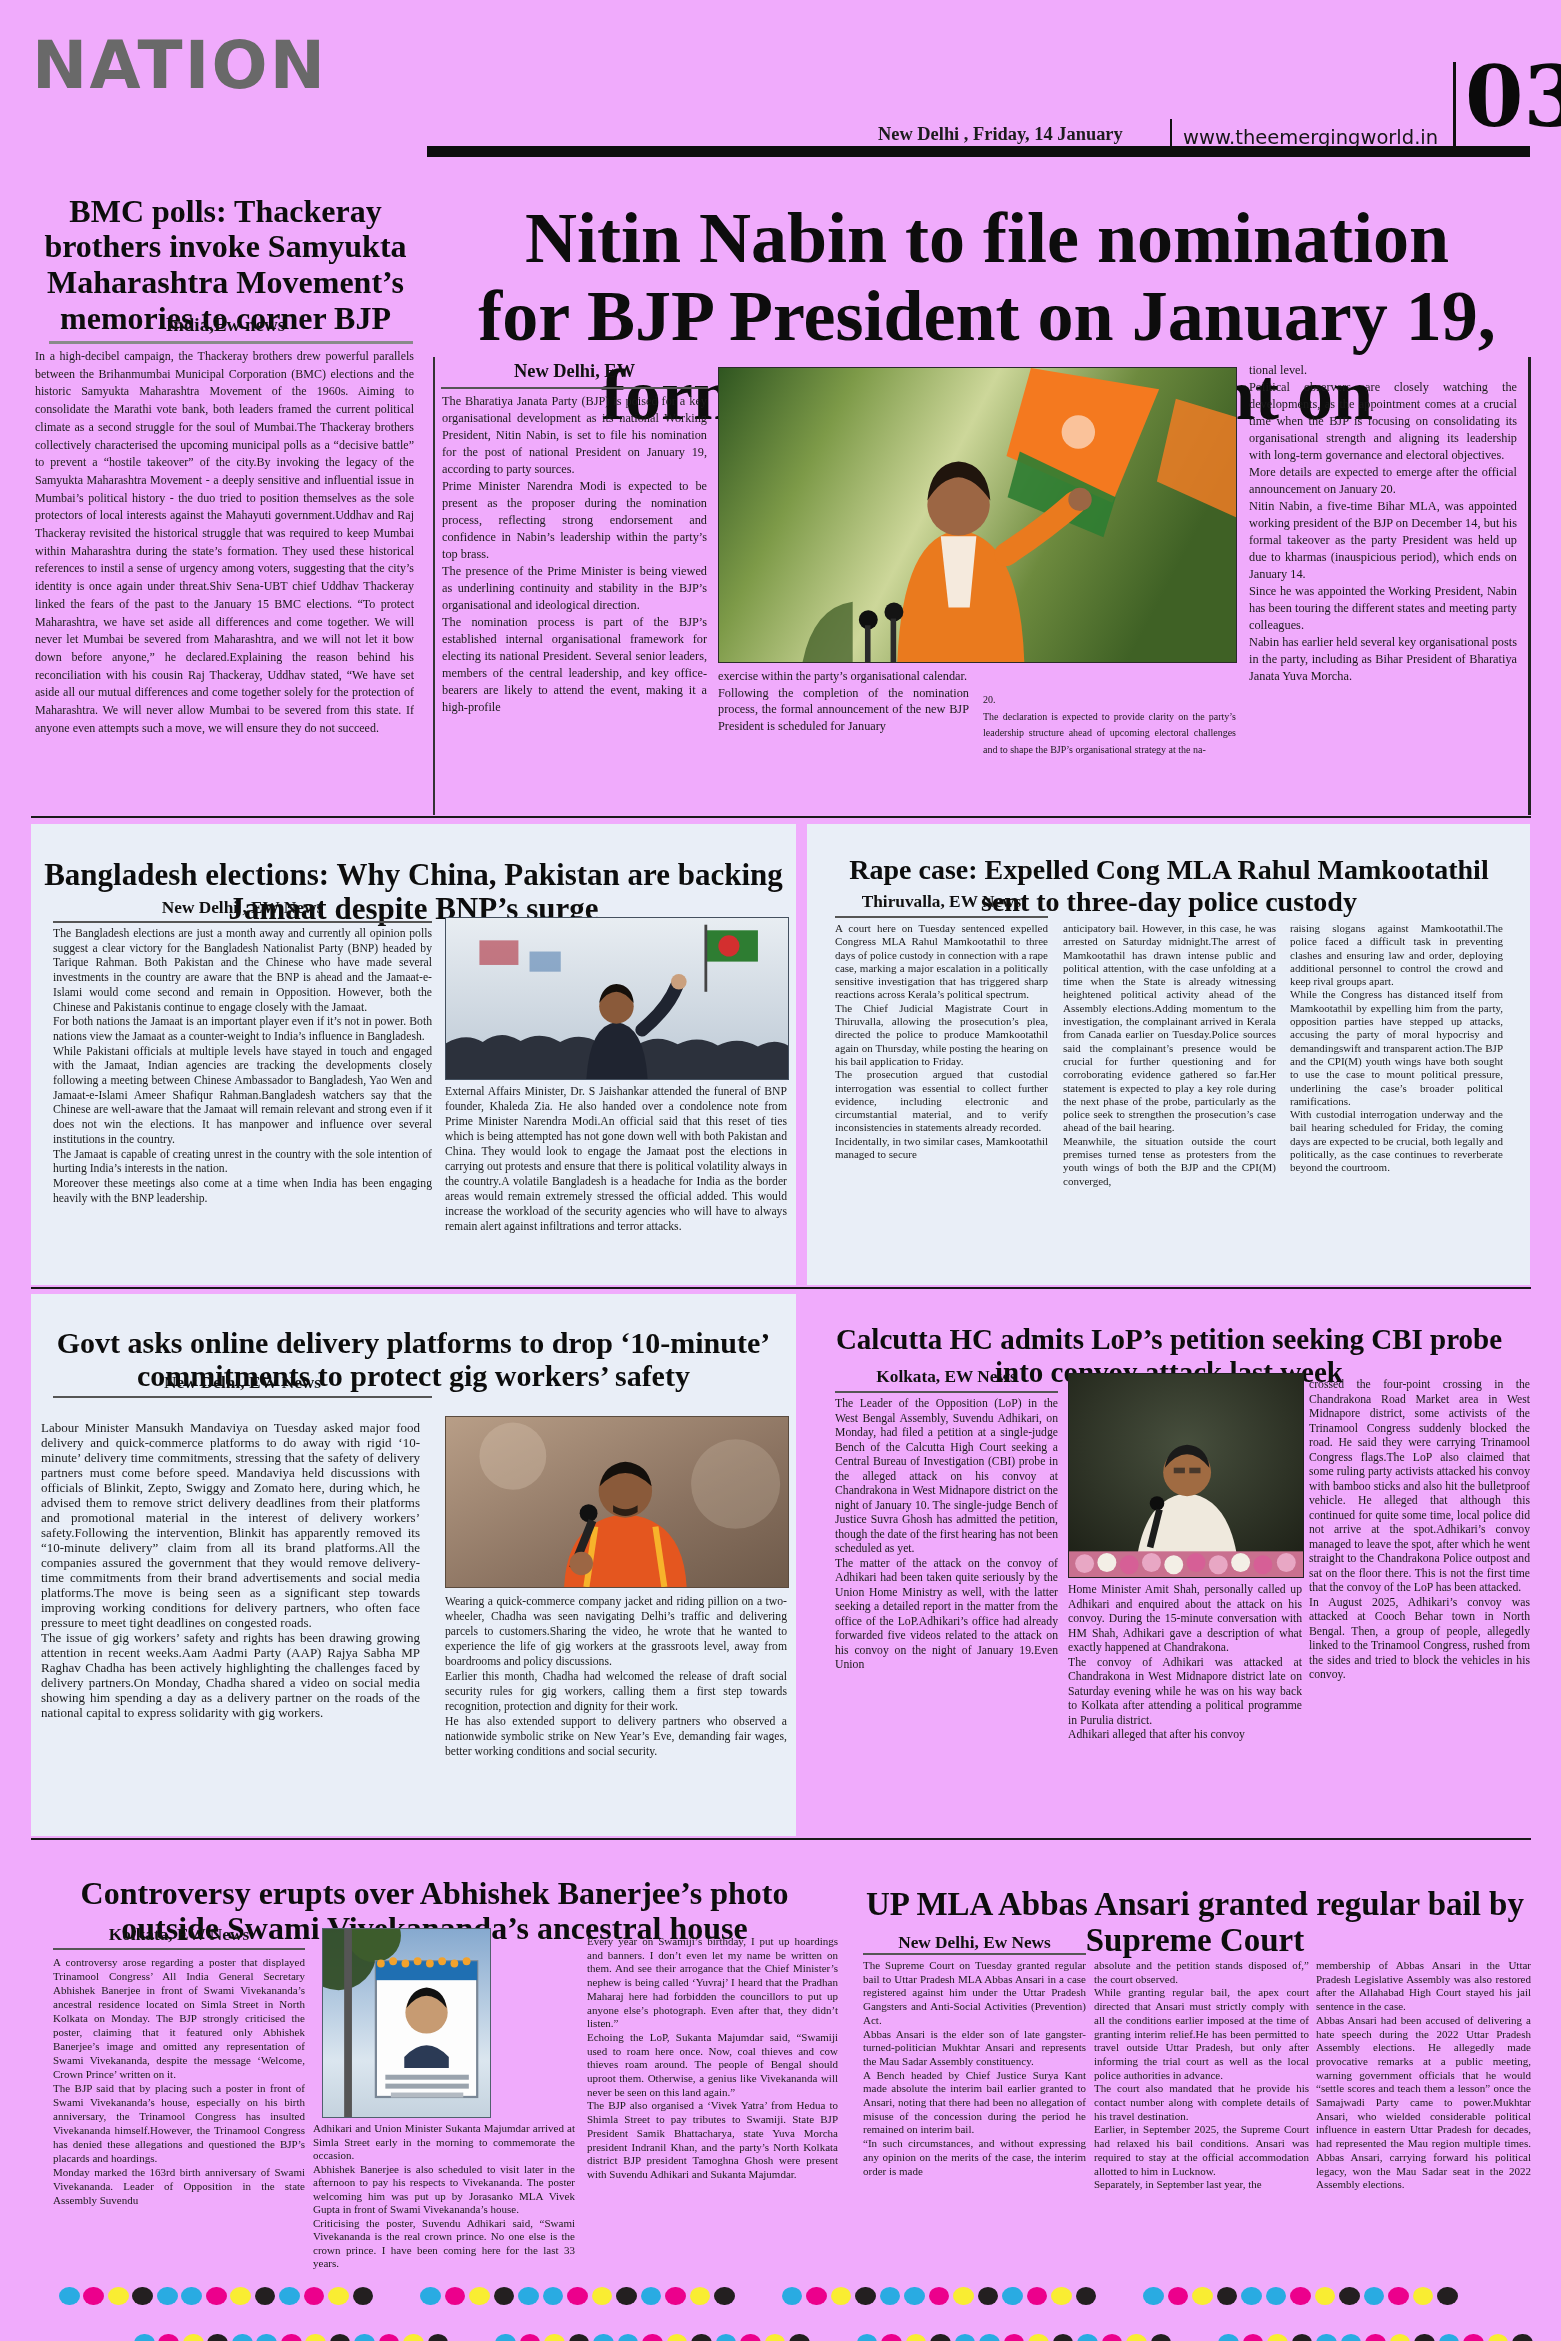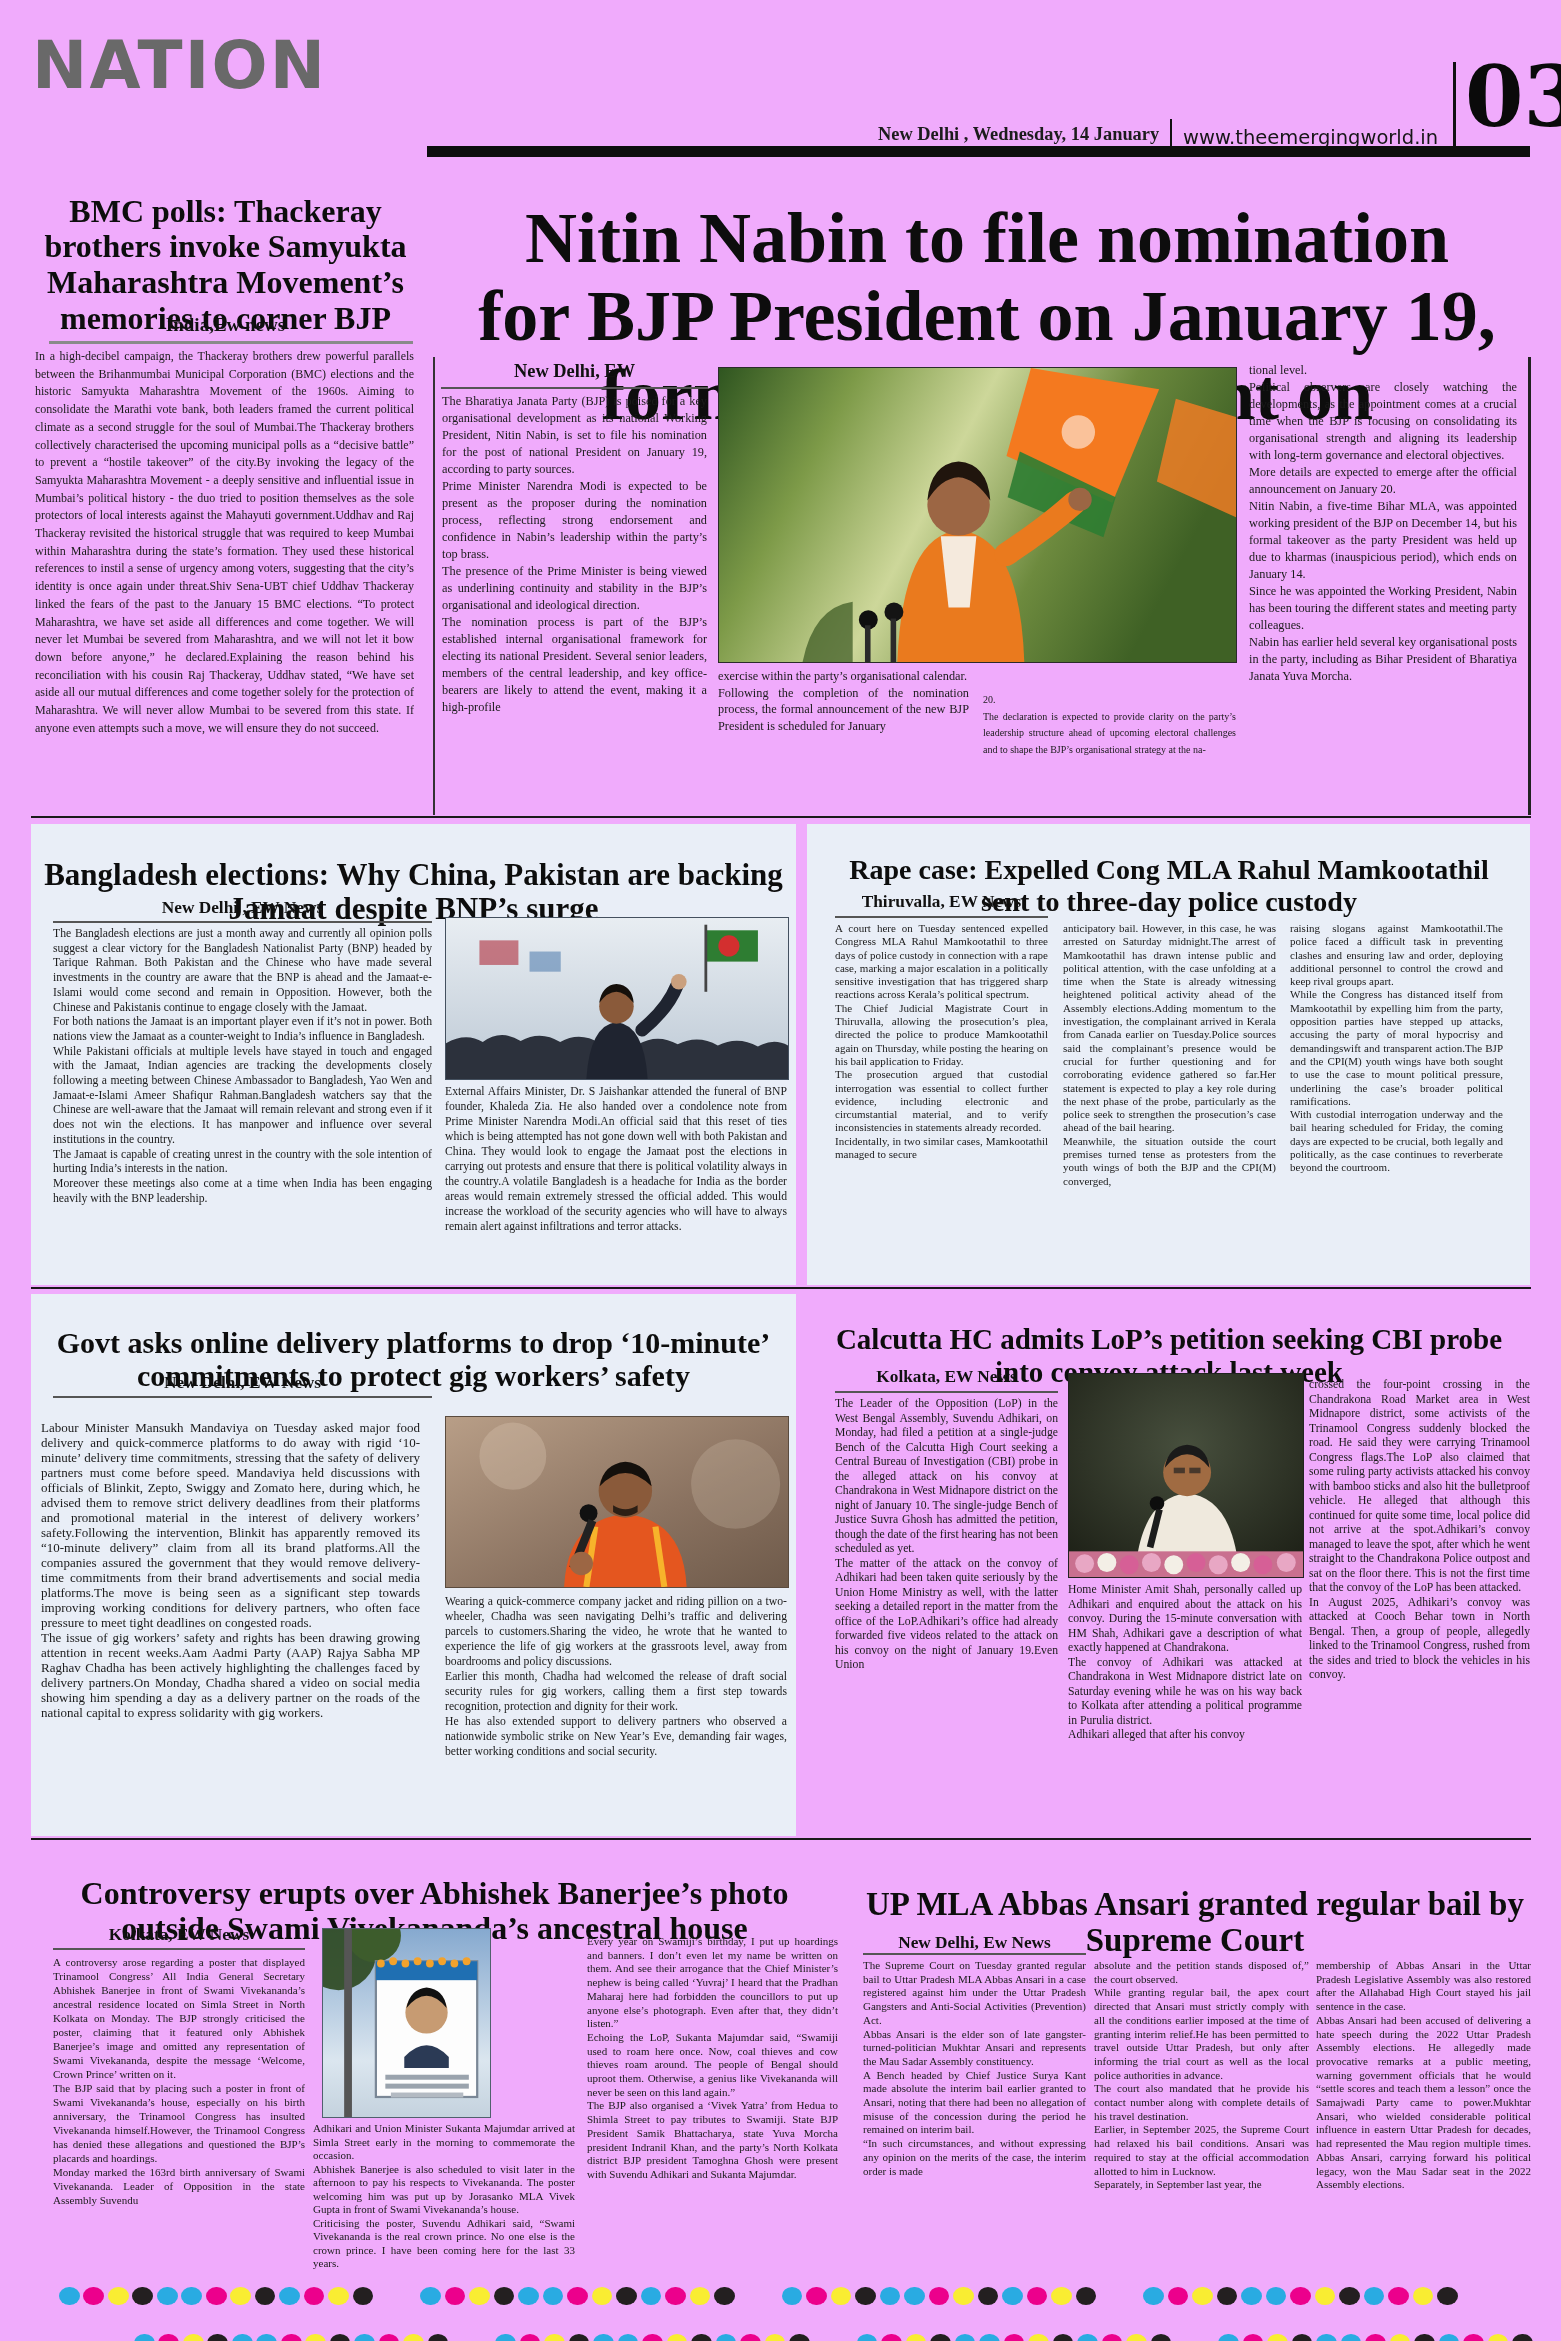--- a/index.html
+++ b/index.html
@@ -97,21 +97,21 @@
   .dot{width:20.6px;height:18.4px;border-radius:50%;}
   .photo{overflow:hidden;}
   .photo svg{display:block;width:100%;height:100%;}
 </style>
 </head>
 <body>
 
 <div id="page">
 
   <div class="abs section-label">NATION</div>
-  <div class="abs dateline">New Delhi , Wednesday, 14 January</div>
+  <div class="abs dateline">New Delhi , Friday, 14 January</div>
   <div class="abs mast-divider"></div>
   <div class="abs website">www.theemergingworld.in</div>
   <div class="abs pageno-bar"></div>
   <div class="abs pageno">03</div>
   <div class="abs mast-black-bar"></div>
 
   <section>
     <h2 class="abs headline bmc-headline">BMC polls: Thackeray brothers invoke Samyukta Maharashtra Movement’s memories to corner BJP</h2>
     <div class="abs byline bmc-byline">India,Ew news</div>
     <div class="abs rule bmc-rule"></div>

